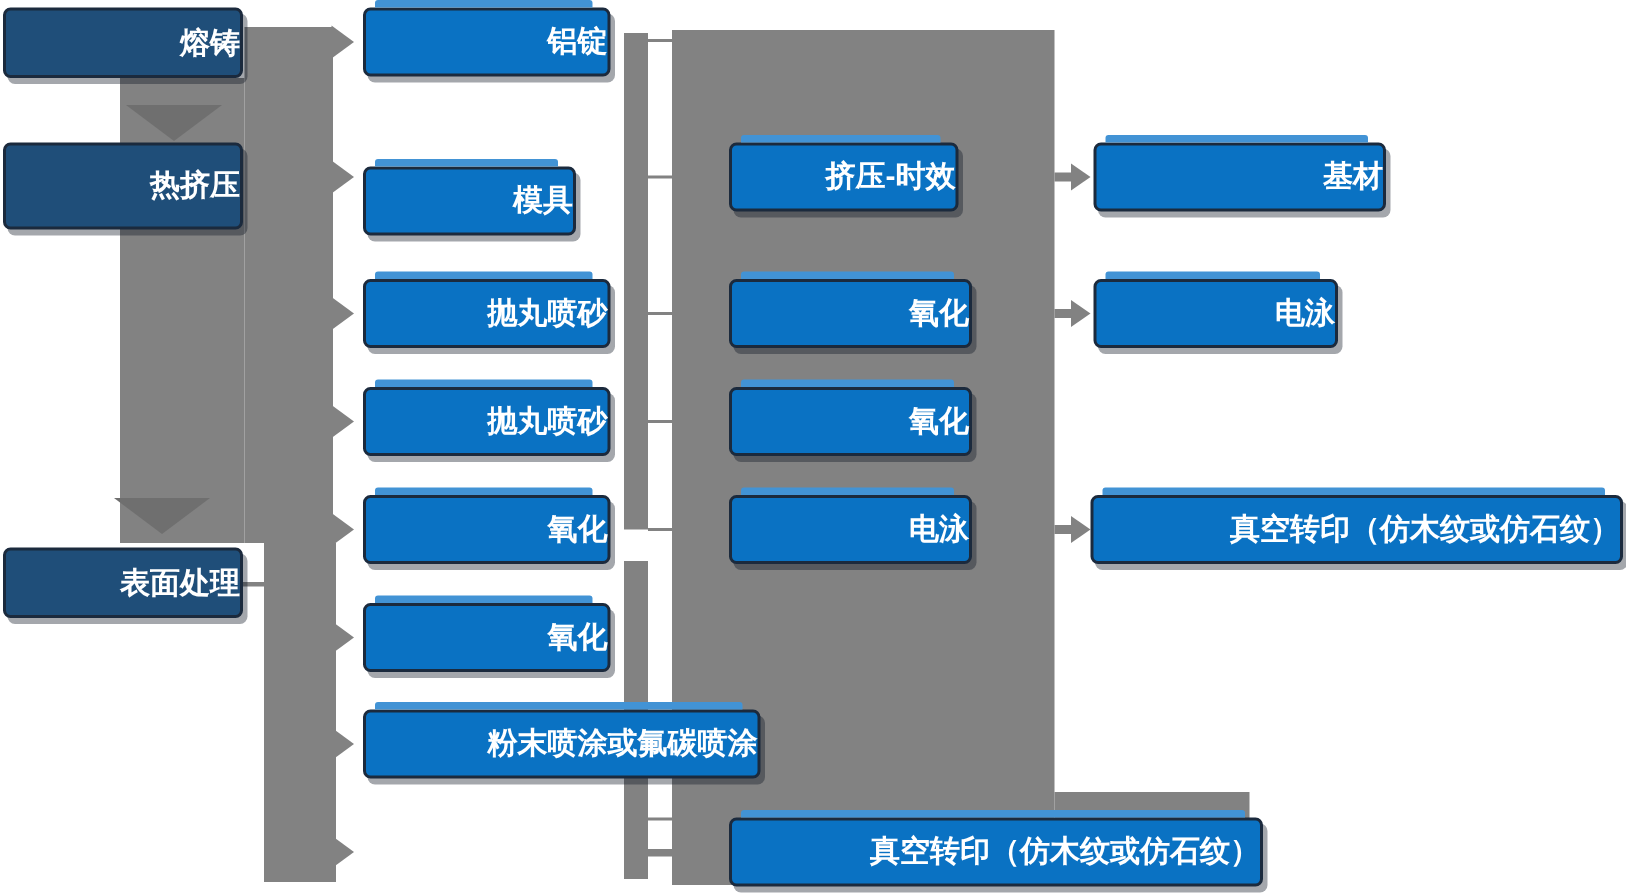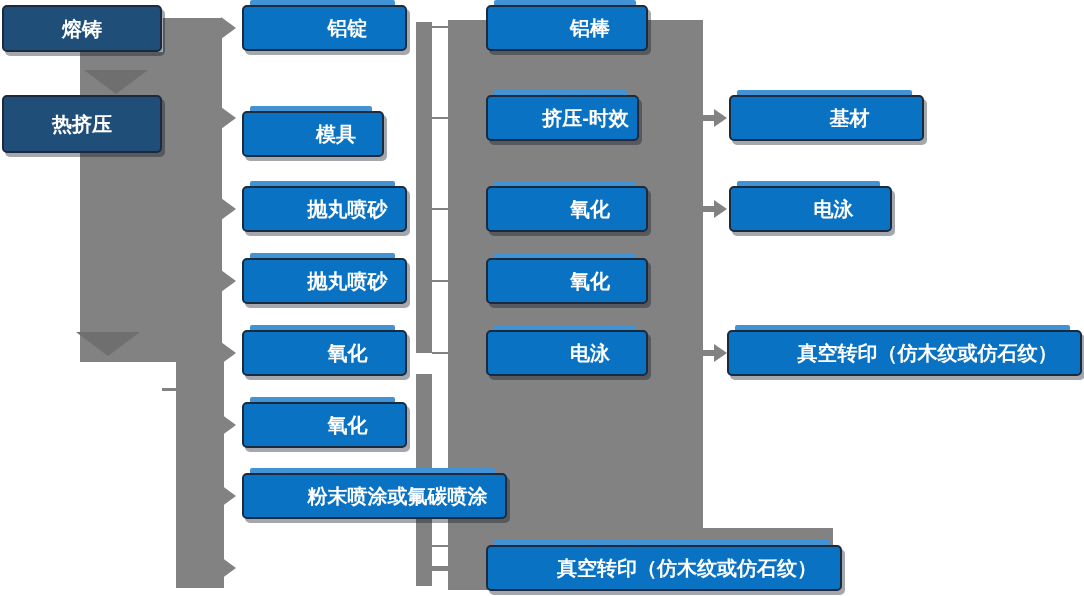--- a/index.html
+++ b/index.html
@@ -20,21 +20,21 @@
     border-top:9px solid transparent;border-bottom:9px solid transparent;
     border-left:13px solid var(--connector-gray,#828282);
   }
   .arrow-down{
     position:absolute;width:0;height:0;
     border-left:32px solid transparent;border-right:32px solid transparent;
     border-top:24px solid var(--connector-dark-gray,#6f6f6f);
   }
   
   .box{
-    position:absolute;display:flex;align-items:center;justify-content:center;
+    position:absolute;display:flex;align-items:center;justify-content:flex-end;
     color:var(--text-white,#fff);font-weight:700;font-size:20px;line-height:1;
     border:2px solid var(--box-border,#1b2a3d);border-radius:5px;
     box-sizing:border-box;box-shadow:3px 4px 0 rgba(16,24,38,0.38);
     white-space:nowrap;z-index:5;
   }
   .box.bright{background:var(--box-blue,#0a72c3);padding-left:46px;}
   .box.bright::before{
     content:"";position:absolute;top:-7px;left:6px;right:10px;height:5px;
     background:var(--box-highlight,#4293d5);border-radius:2px 2px 0 0;
   }
@@ -82,20 +82,23 @@
   <div class="arrow-right small" style="left:714px;top:200px"></div>
   <div class="tick" style="left:703px;top:350px;width:12px;height:6px"></div>
   <div class="arrow-right small" style="left:714px;top:344px"></div>
 
   <div class="box dark" style="left:2px;top:5px;width:160px;height:47px">
     <span class="lbl">熔铸</span>
   </div>
   <div class="box dark" style="left:2px;top:95px;width:160px;height:58px">
     <span class="lbl">热挤压</span>
   </div>
+  <div class="box dark" style="left:2px;top:365px;width:160px;height:47px">
+    <span class="lbl">表面处理</span>
+  </div>
 
   <div class="box bright" style="left:242px;top:5px;width:165px;height:46px">
     <span class="lbl">铝锭</span>
   </div>
   <div class="box bright" style="left:242px;top:111px;width:142px;height:46px">
     <span class="lbl">模具</span>
   </div>
   <div class="box bright" style="left:242px;top:186px;width:165px;height:46px">
     <span class="lbl">抛丸喷砂</span>
   </div>
@@ -105,23 +108,20 @@
   <div class="box bright" style="left:242px;top:330px;width:165px;height:46px">
     <span class="lbl">氧化</span>
   </div>
   <div class="box bright" style="left:242px;top:402px;width:165px;height:46px">
     <span class="lbl">氧化</span>
   </div>
   <div class="box bright" style="left:242px;top:473px;width:265px;height:46px">
     <span class="lbl">粉末喷涂或氟碳喷涂</span>
   </div>
 
-  <div class="box bright" style="left:486px;top:5px;width:162px;height:46px">
-    <span class="lbl">铝棒</span>
-  </div>
   <div class="box bright" style="left:486px;top:95px;width:153px;height:46px">
     <span class="lbl">挤压-时效</span>
   </div>
   <div class="box bright" style="left:486px;top:186px;width:162px;height:46px">
     <span class="lbl">氧化</span>
   </div>
   <div class="box bright" style="left:486px;top:258px;width:162px;height:46px">
     <span class="lbl">氧化</span>
   </div>
   <div class="box bright" style="left:486px;top:330px;width:162px;height:46px">

